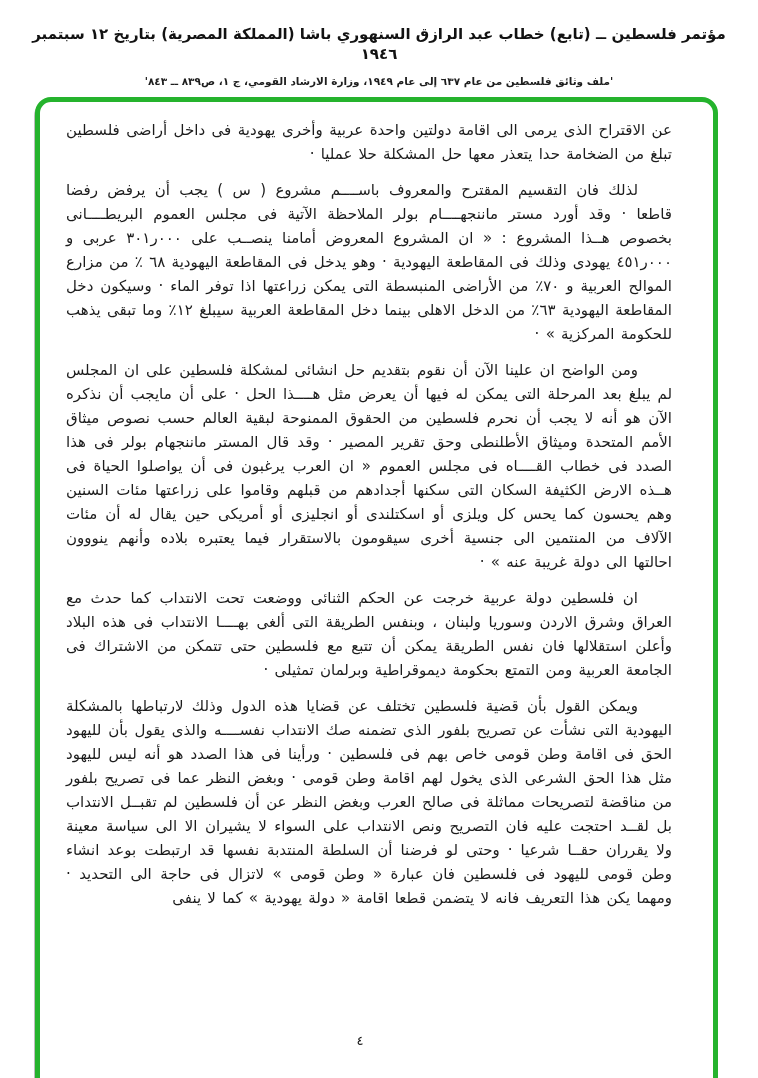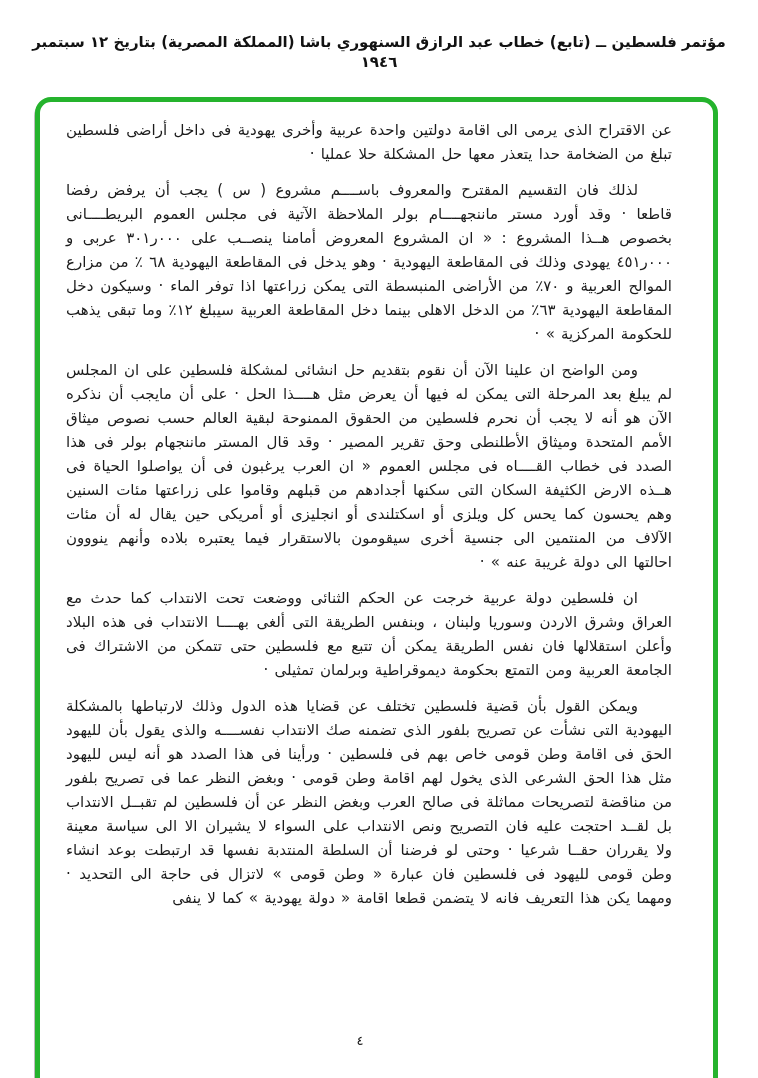--- a/index.html
+++ b/index.html
@@ -2,21 +2,21 @@
 <html lang="ar" dir="rtl"><head>
 <meta charset="utf-8">
 <style>
   html,body{margin:0;padding:0;background:#ffffff;}
   body{
     width:758px;height:1078px;position:relative;overflow:hidden;
     font-family:"DejaVu Sans",sans-serif;color:#1b1b1b;
     direction:rtl;
   }
   .sheet{position:absolute;inset:0;background:#ffffff;}
-  .doc-header{position:absolute;top:12px;left:0;width:758px;text-align:center;}
+  .doc-header{position:absolute;top:4px;left:0;width:758px;text-align:center;}
   .doc-title{
     margin-top:21px;font-size:15px;font-weight:bold;line-height:1.3;
     letter-spacing:0;padding:0 28px;color:#121212;
   }
   .doc-source{
     margin-top:11px;font-size:10.5px;font-weight:bold;color:#1e1e1e;
   }
   .text-frame{
     position:absolute;left:35px;top:97px;width:683px;height:1068px;
     box-sizing:border-box;
@@ -39,20 +39,21 @@
     font-size:13px;color:#111;
   }
 </style>
 </head>
 <body>
 
 <div class="sheet">
 
   <header class="doc-header">
     <div class="doc-title">مؤتمر فلسطين ــ (تابع) خطاب عبد الرازق السنهوري باشا (المملكة المصرية) بتاريخ ١٢ سبتمبر ١٩٤٦</div>
+    <div class="doc-source">'ملف وثائق فلسطين من عام ٦٣٧ إلى عام ١٩٤٩، وزارة الارشاد القومي، ج ١، ص٨٣٩ ــ ٨٤٣'</div>
   </header>
 
   <main class="text-frame">
     <p class="no-indent">عن الاقتراح الذى يرمى الى اقامة دولتين واحدة عربية وأخرى يهودية فى داخل أراضى فلسطين تبلغ من الضخامة حدا يتعذر معها حل المشكلة حلا عمليا ·</p>
     <p>لذلك فان التقسيم المقترح والمعروف باســــم مشروع ( س ) يجب أن يرفض رفضا قاطعا · وقد أورد مستر ماننجهــــام بولر الملاحظة الآتية فى مجلس العموم البريطــــانى بخصوص هــذا المشروع : « ان المشروع المعروض أمامنا ينصــب على ‭٣٠١ر٠٠٠‬ عربى و ‭٤٥١ر٠٠٠‬ يهودى وذلك فى المقاطعة اليهودية · وهو يدخل فى المقاطعة اليهودية ٦٨ ٪ من مزارع الموالح العربية و ٧٠٪ من الأراضى المنبسطة التى يمكن زراعتها اذا توفر الماء · وسيكون دخل المقاطعة اليهودية ٦٣٪ من الدخل الاهلى بينما دخل المقاطعة العربية سيبلغ ١٢٪ وما تبقى يذهب للحكومة المركزية » ·</p>
     <p>ومن الواضح ان علينا الآن أن نقوم بتقديم حل انشائى لمشكلة فلسطين على ان المجلس لم يبلغ بعد المرحلة التى يمكن له فيها أن يعرض مثل هــــذا الحل · على أن مايجب أن نذكره الآن هو أنه لا يجب أن نحرم فلسطين من الحقوق الممنوحة لبقية العالم حسب نصوص ميثاق الأمم المتحدة وميثاق الأطلنطى وحق تقرير المصير · وقد قال المستر ماننجهام بولر فى هذا الصدد فى خطاب القــــاه فى مجلس العموم « ان العرب يرغبون فى أن يواصلوا الحياة فى هــذه الارض الكثيفة السكان التى سكنها أجدادهم من قبلهم وقاموا على زراعتها مئات السنين وهم يحسون كما يحس كل ويلزى أو اسكتلندى أو انجليزى أو أمريكى حين يقال له أن مئات الآلاف من المنتمين الى جنسية أخرى سيقومون بالاستقرار فيما يعتبره بلاده وأنهم ينووون احالتها الى دولة غريبة عنه » ·</p>
     <p>ان فلسطين دولة عربية خرجت عن الحكم الثنائى ووضعت تحت الانتداب كما حدث مع العراق وشرق الاردن وسوريا ولبنان ، وبنفس الطريقة التى ألغى بهــــا الانتداب فى هذه البلاد وأعلن استقلالها فان نفس الطريقة يمكن أن تتبع مع فلسطين حتى تتمكن من الاشتراك فى الجامعة العربية ومن التمتع بحكومة ديموقراطية وبرلمان تمثيلى ·</p>
     <p>ويمكن القول بأن قضية فلسطين تختلف عن قضايا هذه الدول وذلك لارتباطها بالمشكلة اليهودية التى نشأت عن تصريح بلفور الذى تضمنه صك الانتداب نفســــه والذى يقول بأن لليهود الحق فى اقامة وطن قومى خاص بهم فى فلسطين · ورأينا فى هذا الصدد هو أنه ليس لليهود مثل هذا الحق الشرعى الذى يخول لهم اقامة وطن قومى · وبغض النظر عما فى تصريح بلفور من مناقضة لتصريحات مماثلة فى صالح العرب وبغض النظر عن أن فلسطين لم تقبــل الانتداب بل لقــد احتجت عليه فان التصريح ونص الانتداب على السواء لا يشيران الا الى سياسة معينة ولا يقرران حقــا شرعيا · وحتى لو فرضنا أن السلطة المنتدبة نفسها قد ارتبطت بوعد انشاء وطن قومى لليهود فى فلسطين فان عبارة « وطن قومى » لاتزال فى حاجة الى التحديد · ومهما يكن هذا التعريف فانه لا يتضمن قطعا اقامة « دولة يهودية » كما لا ينفى</p>
   </main>
 

